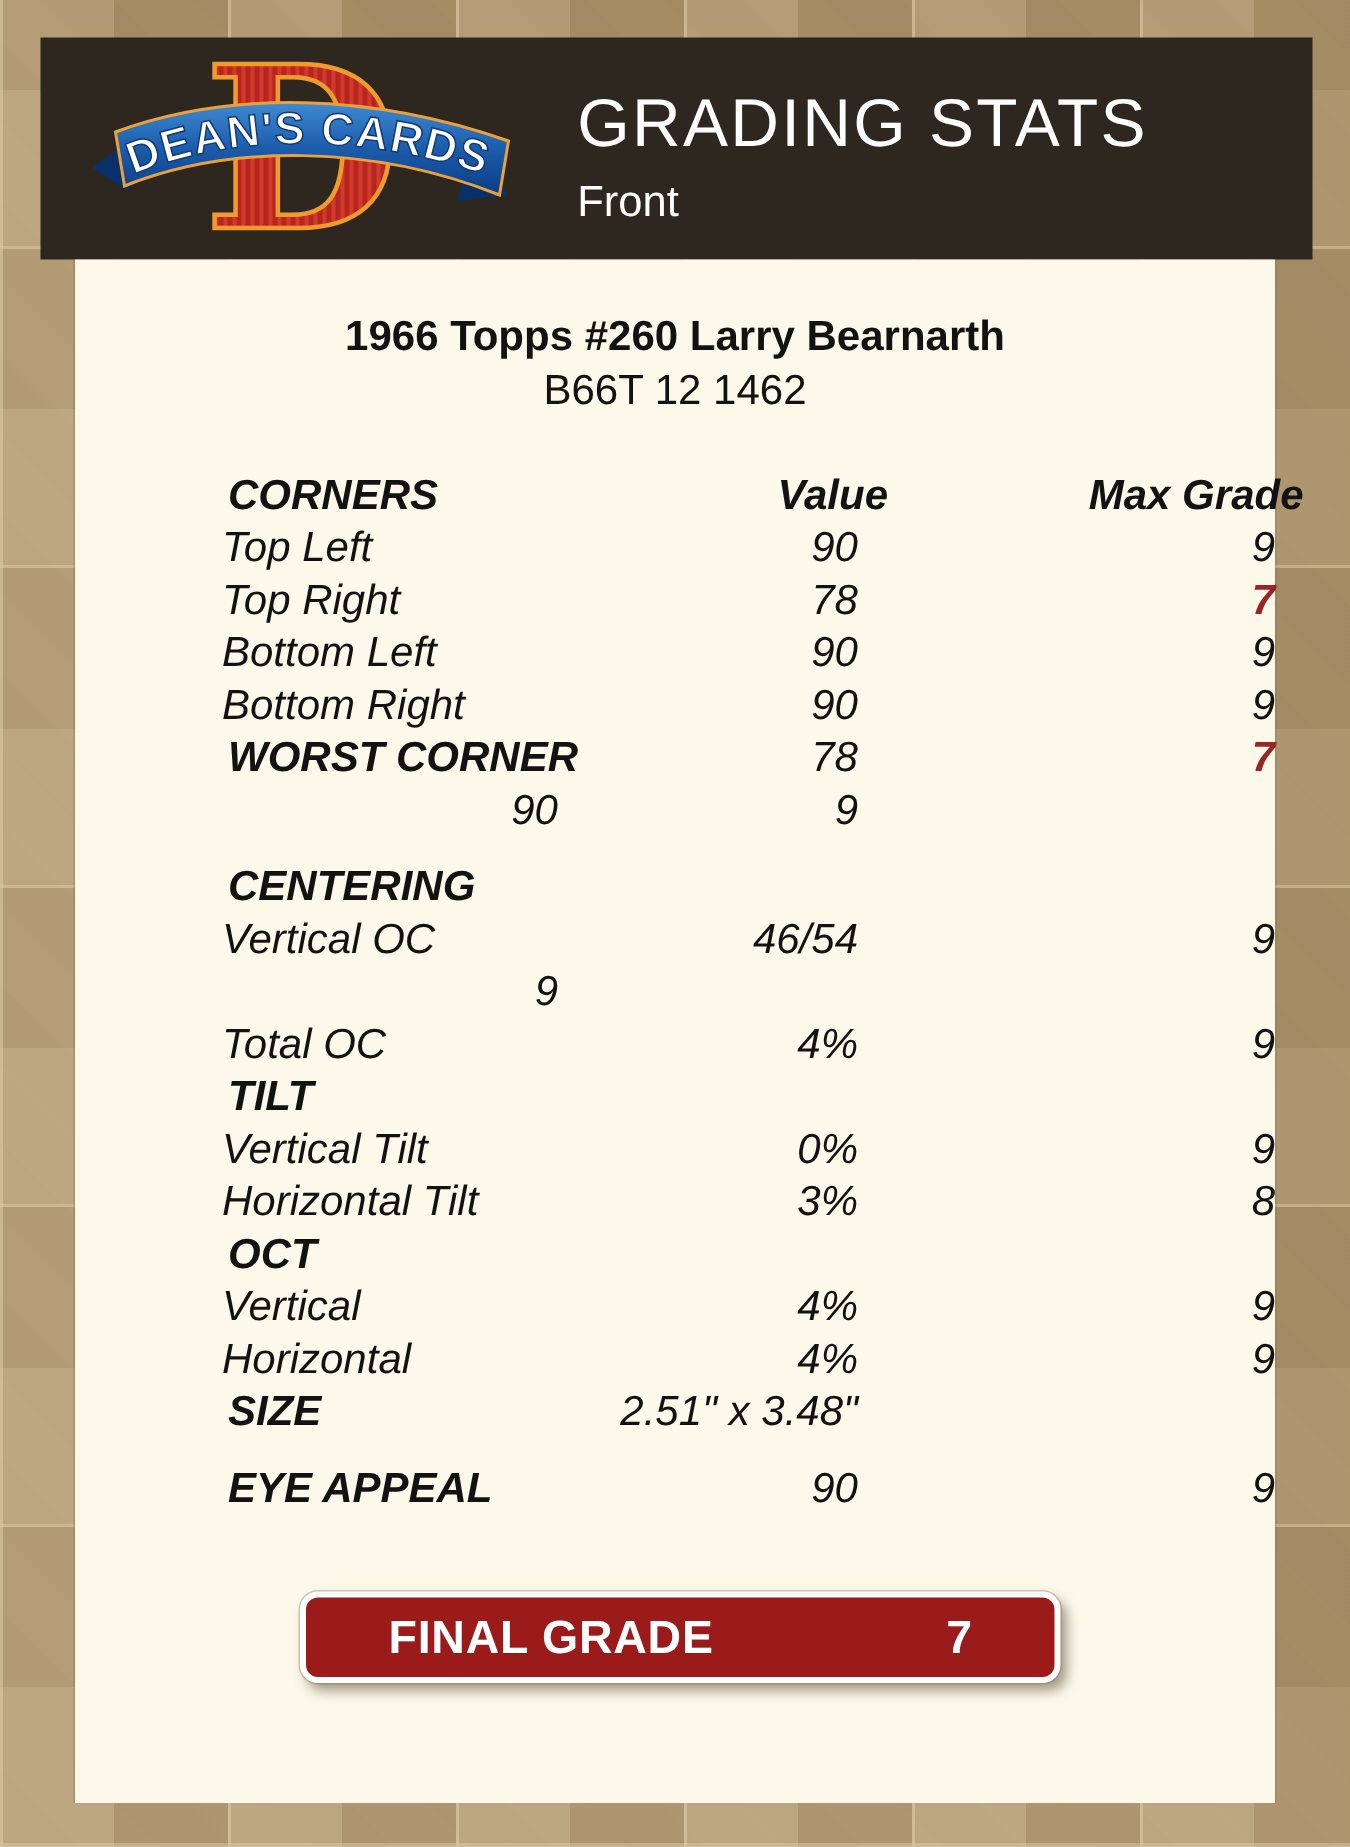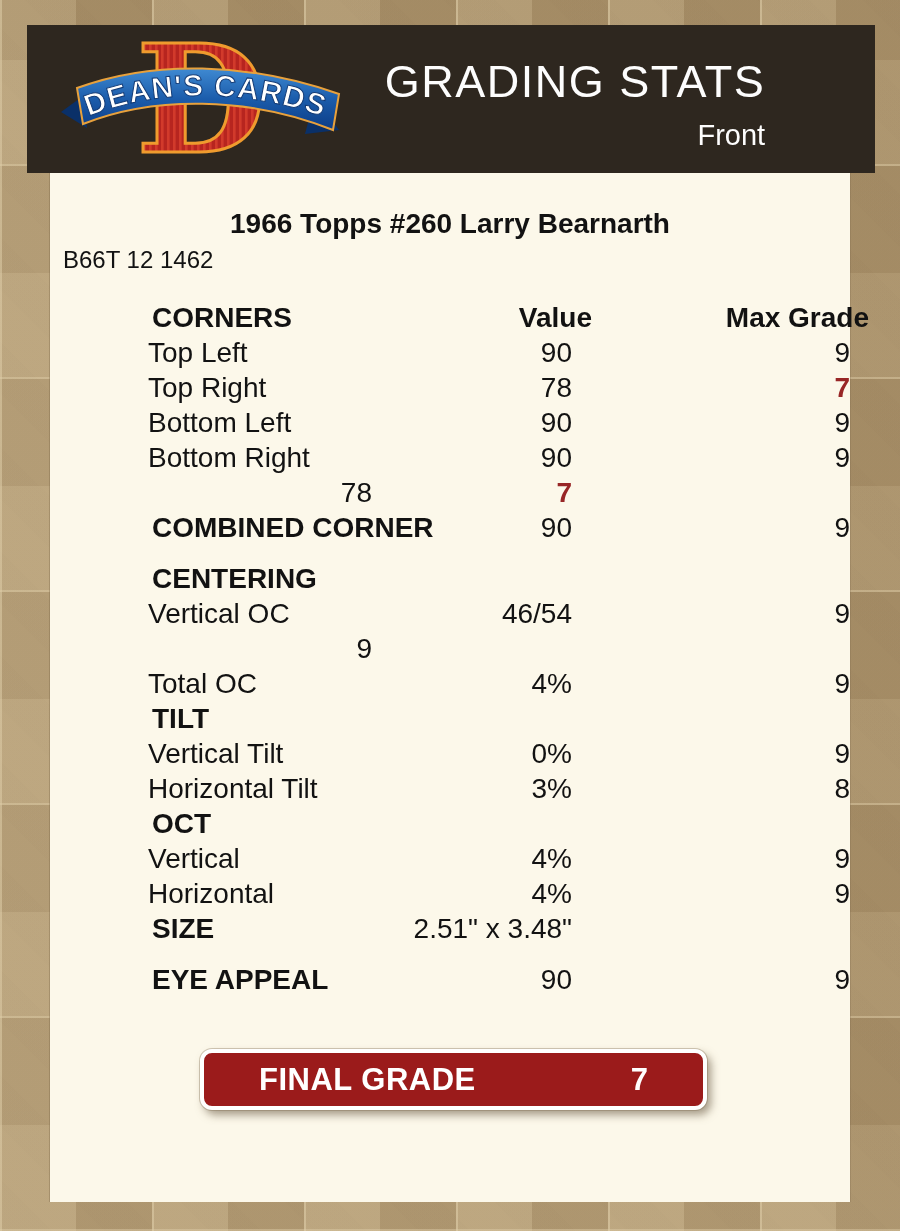--- a/index.html
+++ b/index.html
@@ -28,35 +28,35 @@
       repeating-linear-gradient(45deg, rgba(160,135,98,0.10) 0 37px, rgba(0,0,0,0) 37px 74px);
   }
   
   .header-bar{
     position:absolute;left:27px;top:25px;width:848px;height:148px;
     background:var(--header-bg);
   }
   .logo{position:absolute;left:26px;top:4px;width:292px;height:142px;}
   .header-titles{
     position:absolute;left:548px;top:30px;transform:translateX(-50%);
-    text-align:right;color:#fdfdfd;white-space:nowrap;
+    text-align:left;color:#fdfdfd;white-space:nowrap;
   }
   .header-title{font-size:45px;font-weight:normal;letter-spacing:1.5px;line-height:54px;}
   .header-subtitle{font-size:29px;font-weight:normal;line-height:44px;margin-top:4px;}
   
   .panel{
     position:absolute;left:50px;top:173px;width:800px;height:1029px;
     background:var(--panel-bg);
     box-shadow:-1px 0 0 rgba(120,100,70,0.35), 1px 0 0 rgba(120,100,70,0.25);
     color:#121212;
   }
   .card-title{margin-top:33px;text-align:center;font-size:28px;font-weight:bold;line-height:36px;}
-  .card-code{font-size:24px;line-height:36px;margin-left:13px;}
-  
-  .stats{margin-top:22px;}
+  .card-code{text-align:center;font-size:28px;line-height:36px;}
+  
+  .stats{margin-top:34px;font-style:italic;}
   .trow{
     display:grid;grid-template-columns:322px 200px 278px;
     height:35px;align-items:center;font-size:28px;white-space:nowrap;
   }
   .tlabel{padding-left:98px;}
   .tlabel.section{padding-left:102px;font-weight:bold;}
   .tvalue{text-align:right;}
   .tgrade{text-align:right;}
   .tgrade.red{color:var(--accent-red);font-weight:bold;}
   .thead-row .tlabel{padding-left:102px;font-weight:bold;}
@@ -134,25 +134,25 @@
             <div class="tlabel">Bottom Left</div>
             <div class="tvalue">90</div>
             <div class="tgrade">9</div>
           </div>
           <div class="trow">
             <div class="tlabel">Bottom Right</div>
             <div class="tvalue">90</div>
             <div class="tgrade">9</div>
           </div>
           <div class="trow">
+            <div class="tlabel section">WORST CORNER</div>
             <div class="tvalue">78</div>
             <div class="tgrade red">7</div>
           </div>
           <div class="trow">
-            <div class="tlabel section">COMBINED CORNER</div>
             <div class="tvalue">90</div>
             <div class="tgrade">9</div>
           </div>
         </div>
         <div class="group">
           <div class="trow">
             <div class="tlabel section">CENTERING</div>
             <div class="tvalue"></div>
             <div class="tgrade"></div>
           </div>

